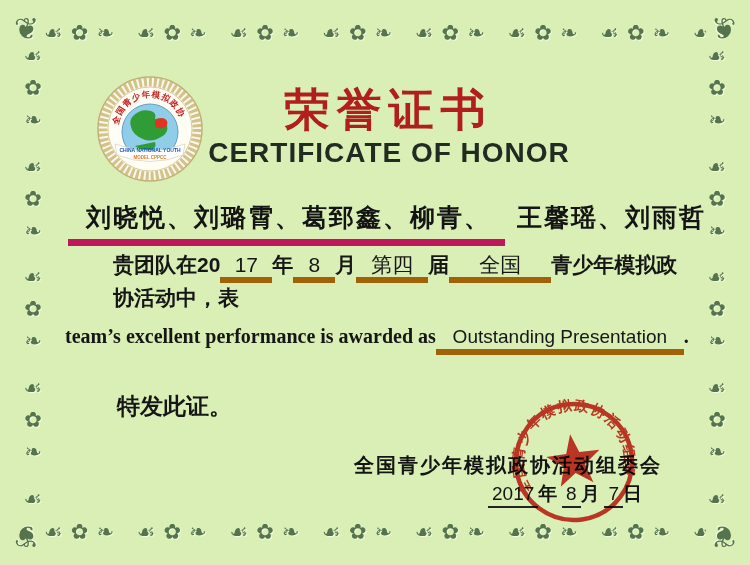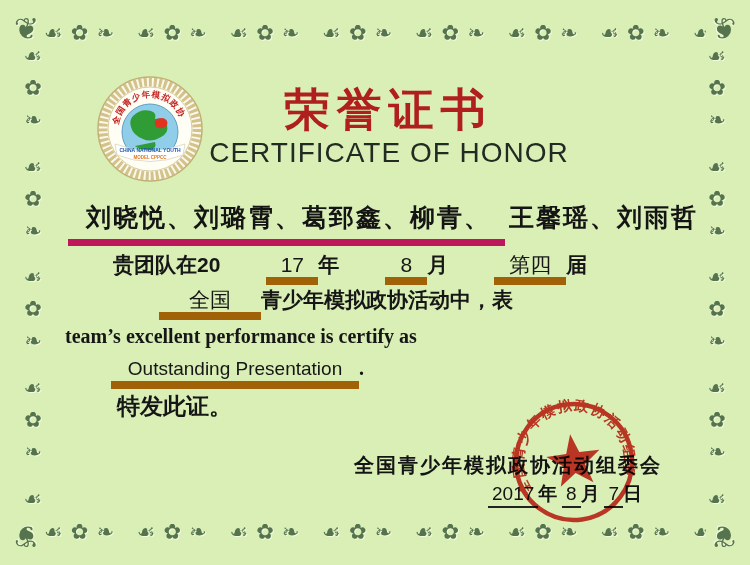--- a/index.html
+++ b/index.html
@@ -18,32 +18,32 @@
     writing-mode:vertical-rl;text-align:center;}
   .b-left{left:0;} .b-right{right:0;}
   .b-corner{position:absolute;font-size:30px;color:#55734d;text-shadow:1px 1px 0 #f2fadf;line-height:30px;}
   .c-tl{top:-4px;left:-4px;} .c-tr{top:-4px;right:-4px;transform:scaleX(-1);}
   .c-bl{bottom:-4px;left:-4px;transform:scaleY(-1);} .c-br{bottom:-4px;right:-4px;transform:scale(-1,-1);}
   
   .logo{position:absolute;left:95px;top:74px;width:110px;height:110px;}
   .title-cn{position:absolute;left:0;right:0;top:80px;text-align:center;
     font-family:Liberation Mono, monospace;font-weight:700;font-size:45px;color:#b01e1e;letter-spacing:7px;padding-left:27px;}
   .title-en{position:absolute;left:0;right:0;top:137px;text-align:center;
-    font-family:"Liberation Sans",sans-serif;font-weight:400;font-size:28px;color:#212b21;letter-spacing:1px;margin-left:28px;}
+    font-family:"Liberation Sans",sans-serif;font-weight:700;font-size:28px;color:#212b21;letter-spacing:1px;margin-left:28px;}
   
   .names{position:absolute;left:68px;top:201px;font-size:25px;font-weight:600;color:#141414;
     font-family:"Liberation Serif",serif;letter-spacing:2px;}
   .names .u{display:inline-block;border-bottom:7px solid #be185d;padding:0 14px 5px 18px;}
-  .names .r{padding-left:4px;}
+  .names .r{padding-left:4px;margin-left:8px;}
   
   .body-cn{position:absolute;left:65px;top:250px;width:630px;font-size:21px;font-weight:700;color:#161616;}
   .body-cn .ln{margin-bottom:14px;line-height:30px;}
   .body-cn .ind{padding-left:48px;}
-  .blank{display:inline-block;border-bottom:8px solid #a16207;text-align:center;
-    font-family:"Liberation Sans",sans-serif;font-weight:500;padding:0 5px 1px 5px;line-height:22px;margin-left:46px;}
+  .blank{display:inline-block;border-bottom:6px solid #a16207;text-align:center;
+    font-family:"Liberation Sans",sans-serif;font-weight:500;padding:0 5px 1px 5px;line-height:22px;}
   .bk-year{min-width:42px;} .bk-month{min-width:32px;} .bk-session{min-width:62px;font-family:"Liberation Serif",serif;}
   .bk-scope{min-width:92px;font-family:"Liberation Serif",serif;} .bk-award{min-width:235px;font-family:"Liberation Serif",serif;}
   
   .body-en{position:absolute;left:65px;top:320px;width:632px;
     font-family:"Liberation Serif",serif;font-weight:700;font-size:20px;color:#161616;}
   .body-en .ln{margin-bottom:13px;line-height:32px;}
   .body-en .ind{padding-left:48px;}
   .bk-en-year{min-width:44px;font-size:19px;}
   .bk-en-award{min-width:238px;font-size:19px;}
   .issue{position:absolute;left:117px;top:391px;font-size:23px;font-weight:700;color:#161616;}
@@ -100,21 +100,21 @@
 </div>
 
 <div class="body-cn">
   <div class="ln ind">
     <span>贵团队在20</span><span class="blank bk-year">17</span><span>年</span><span class="blank bk-month">8</span><span>月</span><span class="blank bk-session">第四</span><span>届</span><span class="blank bk-scope">全国</span><span>青少年模拟政协活动中，表</span>
   </div>
 </div>
 
 <div class="body-en">
   <div class="ln">
-    <span>team’s excellent performance is certify as</span><span class="blank bk-en-award">Outstanding Presentation</span><span>.</span>
+    <span>team’s excellent performance is awarded as</span><span class="blank bk-en-award">Outstanding Presentation</span><span>.</span>
   </div>
 </div>
 
 <div class="issue">特发此证。</div>
 
 <div class="signature">全国青少年模拟政协活动组委会</div>
 <div class="dateline">
   <span class="num">2017</span><span>年</span>
   <span class="num">8</span><span>月</span>
   <span class="num">7</span><span>日</span>

